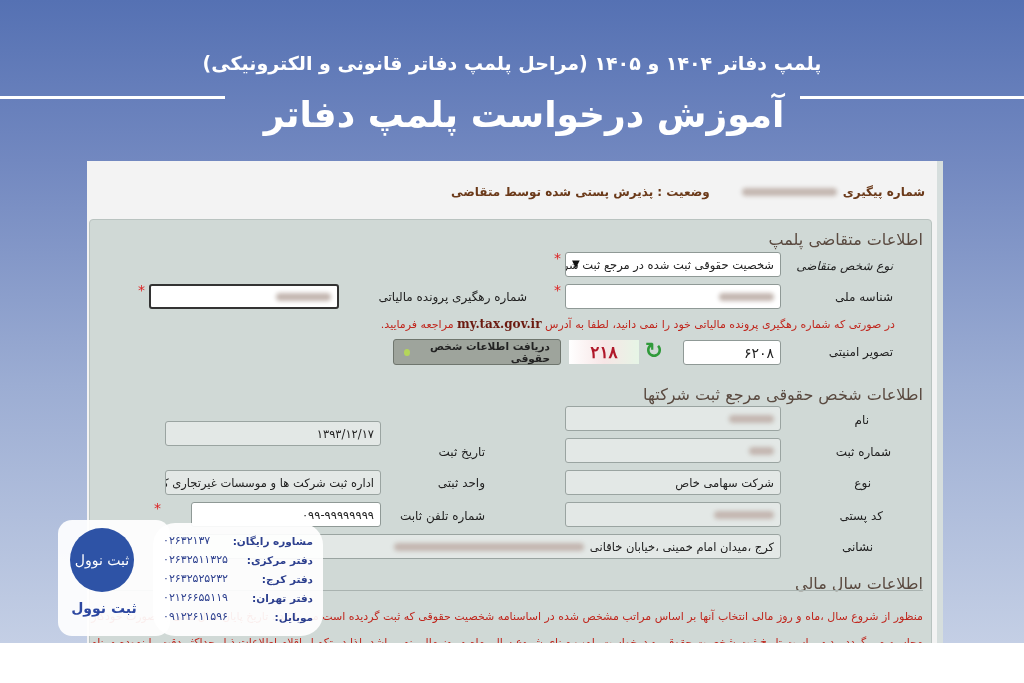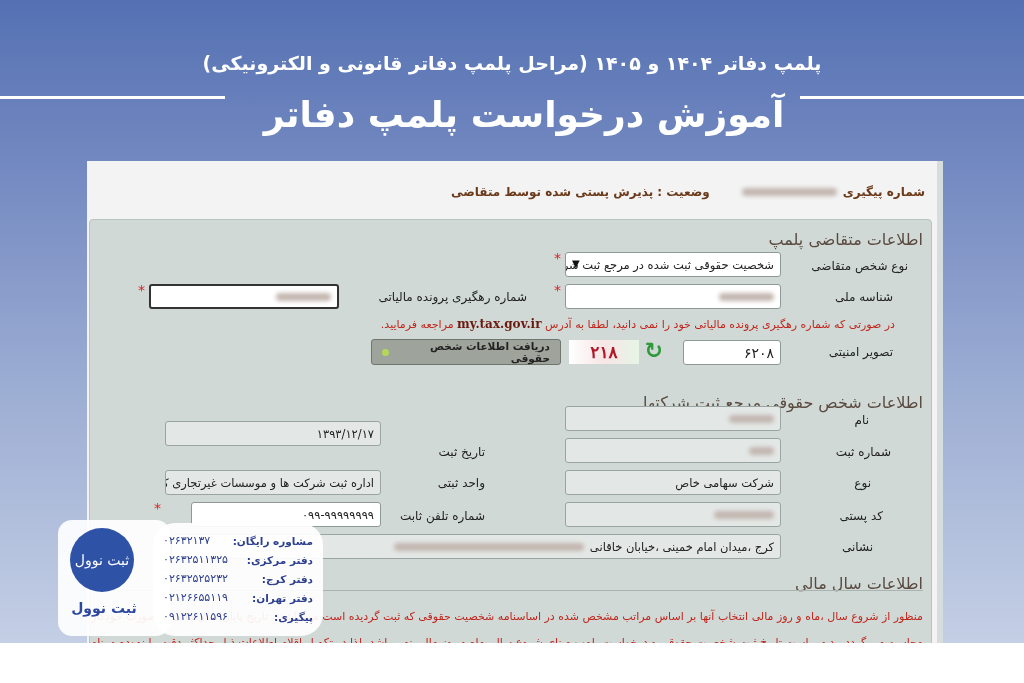--- a/index.html
+++ b/index.html
@@ -103,21 +103,21 @@
   <div class="status-row">
     <span>شماره پیگیری</span>
     <span class="blur" style="width:95px"></span>
     <span style="width:20px"></span>
     <span>وضعیت : پذیرش پستی شده توسط متقاضی</span>
   </div>
 
   <div class="form-box">
     <div class="sec-title" style="right:8px; top:10px;">اطلاعات متقاضی پلمپ</div>
 
-    <div class="lbl" style="right:23px; top:39px;">نوع شخص متقاضی</div>
+    <div class="lbl" style="right:38px; top:39px;font-style:italic;">نوع شخص متقاضی</div>
     <div class="input" style="right:150px; top:32px; width:216px; justify-content:flex-start;">
       <span>شخصیت حقوقی ثبت شده در مرجع ثبت شرکت</span>
       <span class="select-arrow">▼</span>
     </div>
     <div class="req" style="right:370px; top:30px;">*</div>
 
     <div class="lbl" style="right:38px; top:70px;">شناسه ملی</div>
     <div class="input" style="right:150px; top:64px; width:216px;">
       <span class="blur" style="width:55px"></span>
     </div>
@@ -134,26 +134,26 @@
       <b>my.tax.gov.ir</b>
       <span>مراجعه فرمایید.</span>
     </div>
 
     <div class="lbl" style="right:38px; top:125px;">تصویر امنیتی</div>
     <div class="input" style="right:150px; top:120px; width:98px;">
       <span style="font-size:14px">۶۲۰۸</span>
     </div>
     <div class="refresh" style="right:268px; top:118px;">↻</div>
     <div class="captcha" style="right:292px; top:120px;">۲۱۸</div>
-    <div class="btn" style="right:370px; top:119px; width:190px;">
+    <div class="btn" style="right:370px; top:119px; width:168px;">
       <span>دریافت اطلاعات شخص حقوقی</span>
       <span class="dot"></span>
     </div>
 
-    <div class="sec-title" style="right:8px; top:173px;margin-left:48px;">اطلاعات شخص حقوقی مرجع ثبت شرکتها</div>
+    <div class="sec-title" style="right:8px; top:165px;margin-left:48px;">اطلاعات شخص حقوقی مرجع ثبت شرکتها</div>
 
     <div class="lbl" style="right:62px; top:193px;">نام</div>
     <div class="input ro" style="right:150px; top:186px; width:216px;">
       <span class="blur" style="width:45px"></span>
     </div>
 
     <div class="lbl" style="right:40px; top:225px;">شماره ثبت</div>
     <div class="input ro" style="right:150px; top:218px; width:216px;">
       <span class="blur" style="width:25px"></span>
     </div>
@@ -215,16 +215,16 @@
   </div>
   <div class="contact-row">
     <span class="c-label">دفتر کرج:</span>
     <span class="c-num">۰۲۶۳۲۵۲۵۲۳۲</span>
   </div>
   <div class="contact-row">
     <span class="c-label">دفتر تهران:</span>
     <span class="c-num">۰۲۱۲۶۶۵۵۱۱۹</span>
   </div>
   <div class="contact-row">
-    <span class="c-label">پیگیری:</span>
+    <span class="c-label">موبایل:</span>
     <span class="c-num">۰۹۱۲۲۶۱۱۵۹۶</span>
   </div>
 </div>
 
 </body></html>

